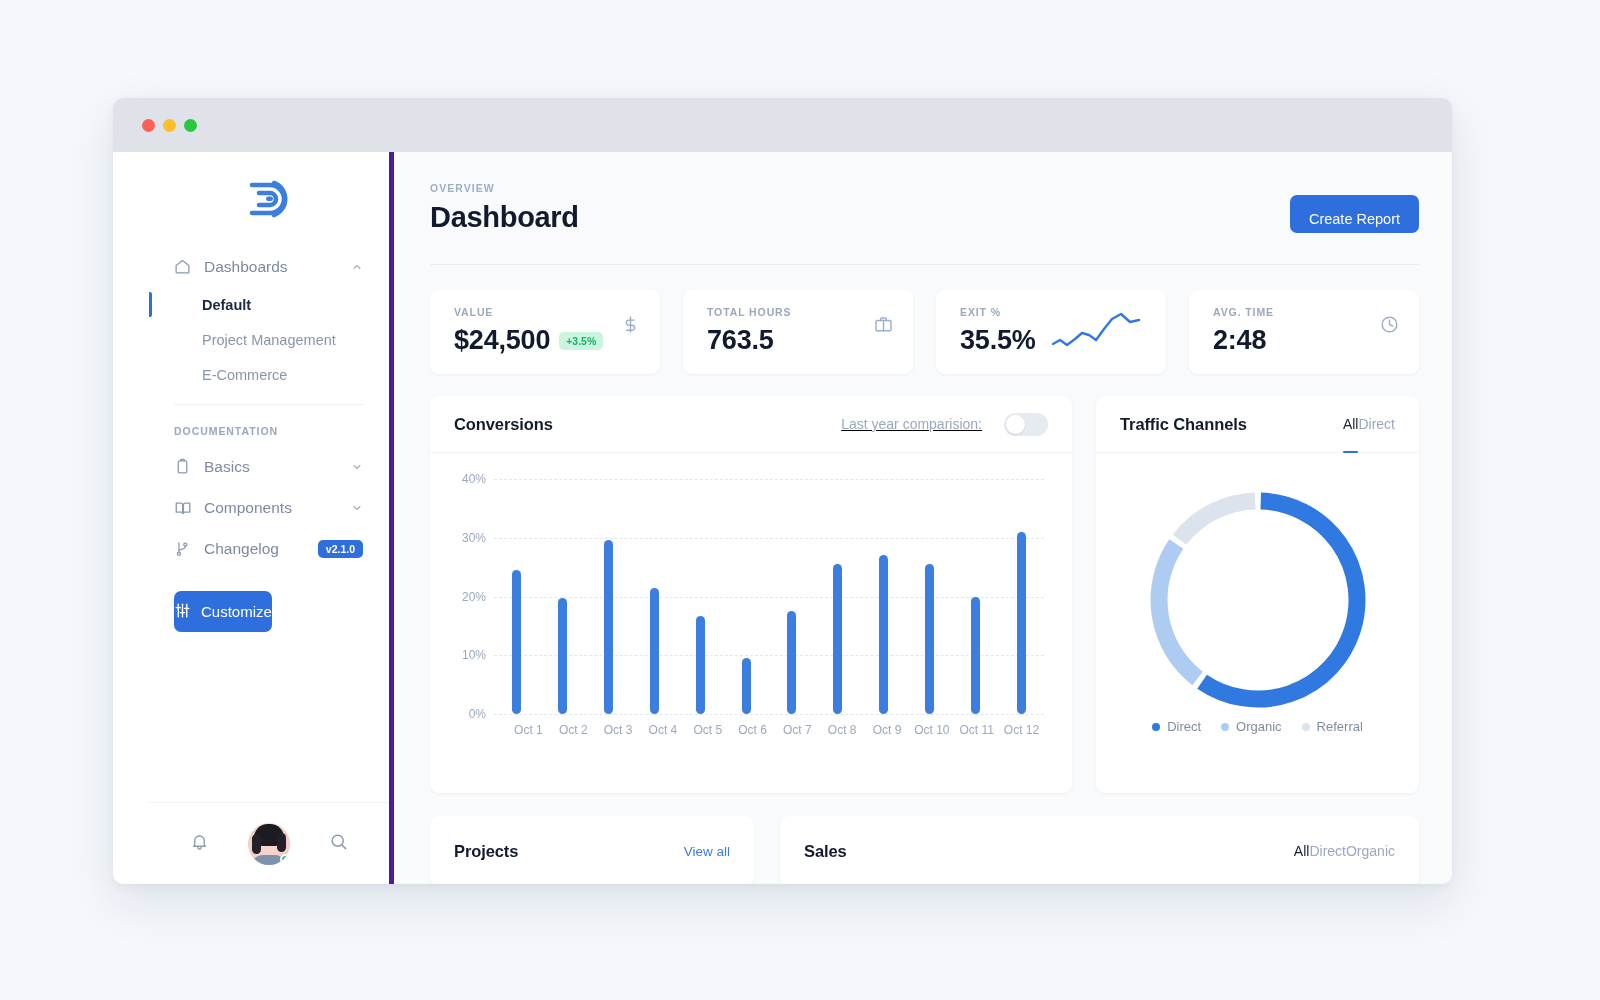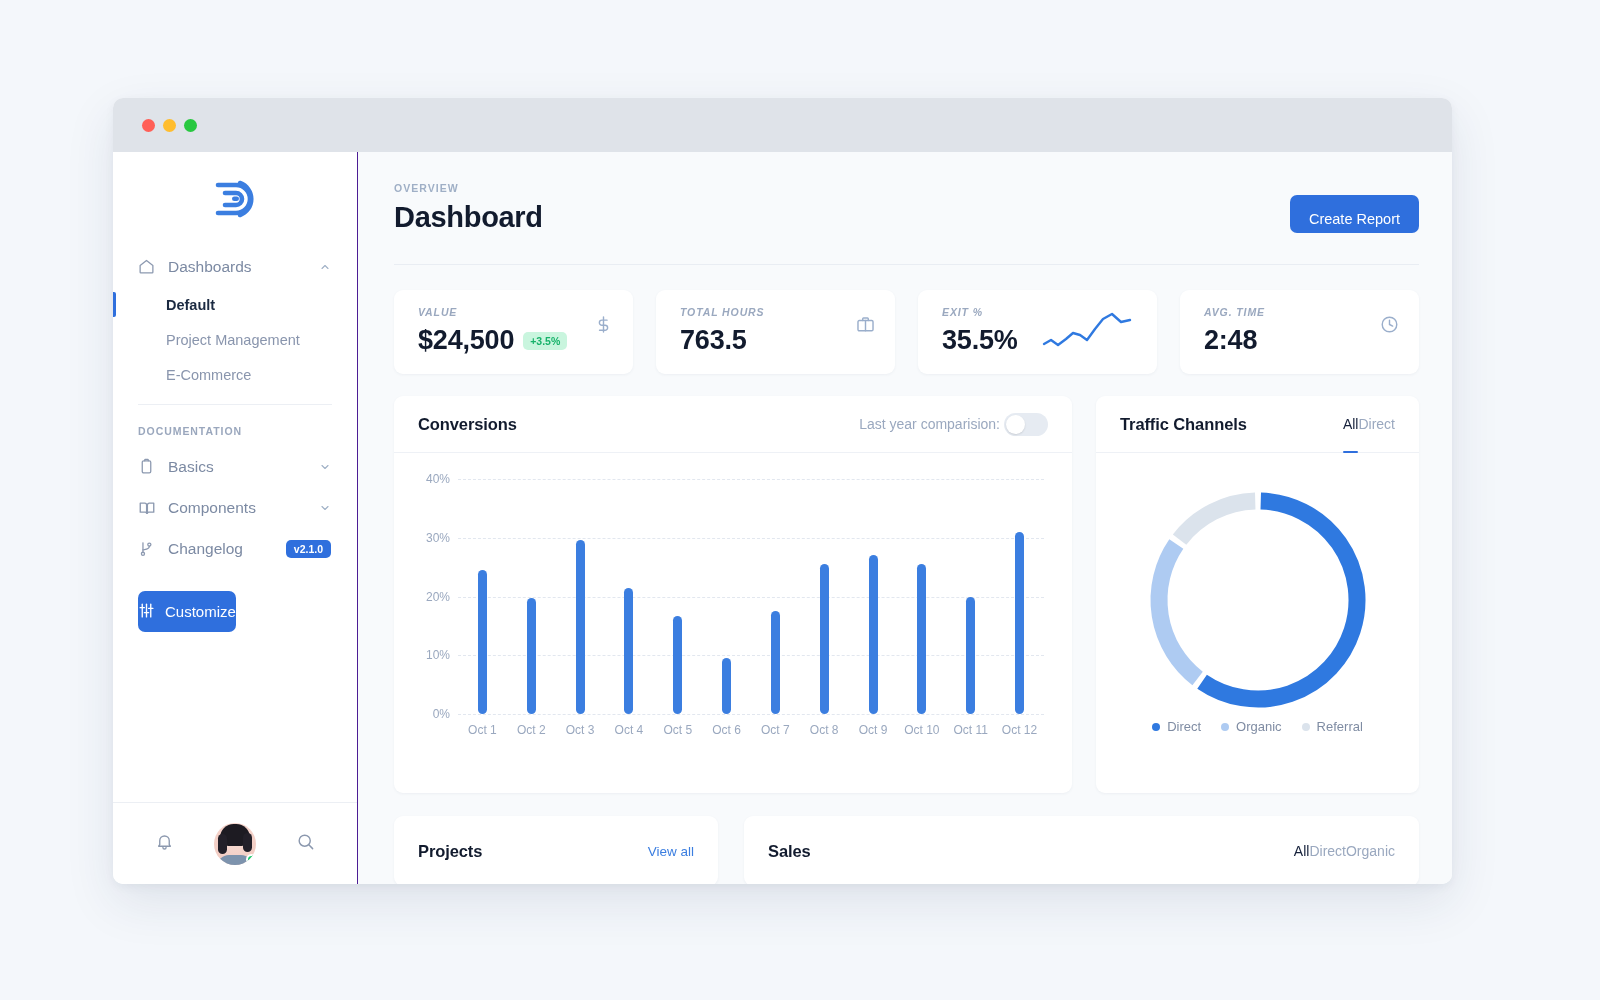--- a/index.html
+++ b/index.html
@@ -30,23 +30,24 @@
   .dot.red { background: #ff5f57; }
   .dot.yellow { background: #ffbd2e; }
   .dot.green { background: #28c840; }
 
   .body-row { display: flex; height: 732px; }
 
   
   .sidebar {
     width: 245px; flex: 0 0 245px;
     background: #ffffff;
-    border-right: 1px solid #4c1d95;
+    border-right: 5px solid #4c1d95;
     display: flex; flex-direction: column;
     position: relative;
+    margin-left: 36px;
   }
   .logo-wrap { height: 94px; display: flex; align-items: center; justify-content: center; }
 
   .nav { padding: 0 0 0 0; flex: 1 1 auto; }
   .nav-item {
     display: flex; align-items: center;
     height: 41px;
     padding: 0 26px 0 25px;
     color: #7c8aa3;
     font-size: 15.5px;
@@ -168,21 +169,21 @@
     flex: 1 1 0;
     background: #fff;
     border-radius: 9px;
     height: 84px;
     padding: 16px 20px 0 24px;
     box-shadow: 0 1px 3px rgba(30,50,90,0.055);
     display: flex; justify-content: space-between; align-items: flex-start;
   }
   .stat-label {
     font-size: 10.5px; font-weight: 700; letter-spacing: 0.085em;
-    color: #9aa8bf; text-transform: uppercase; font-style: italic;
+    color: #9aa8bf; text-transform: uppercase;
   }
   .stat-value-row { display: flex; align-items: center; gap: 9px; margin-top: 7px; }
   .stat-value { font-size: 27px; font-weight: 700; color: #121b2e; letter-spacing: -0.2px; }
   .delta {
     background: #c9f5de; color: #17b26a;
     font-size: 10.5px; font-weight: 700;
     padding: 3px 7px; border-radius: 5px;
   }
   .stat-ico { color: #9aaecb; margin-top: 9px; }
 
@@ -197,21 +198,21 @@
   .panel-traffic { flex: 0 0 323px; height: 397px; }
 
   .panel-head {
     height: 57px;
     padding: 0 24px;
     display: flex; align-items: center; justify-content: space-between;
     border-bottom: 1px solid #eef1f6;
   }
   .panel-title { font-size: 16.5px; font-weight: 700; color: #121b2e; letter-spacing: -0.1px; }
 
-  .toggle-row { display: flex; align-items: center; gap: 4px; }
+  .toggle-row { display: flex; align-items: center; gap: 22px; text-decoration: underline; }
   .toggle-label { font-size: 14px; color: #9aa8bf; }
   .toggle {
     width: 44px; height: 23px; border-radius: 12px;
     background: #e6ebf2; position: relative; cursor: pointer;
   }
   .toggle .knob {
     position: absolute; left: 2px; top: 2px;
     width: 19px; height: 19px; border-radius: 50%; background: #fff;
     box-shadow: 0 1px 2px rgba(0,0,0,0.12);
   }
@@ -238,21 +239,21 @@
     font-size: 12px; color: #9aa8bf; transform: translateY(-50%);
   }
   .plot { position: absolute; left: 46px; right: 8px; top: 0; height: 235px; }
   .gridline {
     position: absolute; left: 0; right: 0; height: 0;
     border-top: 1px dashed #e2e7ef;
   }
   .bars { position: absolute; left: 0; right: 0; bottom: 0; top: 0; display: flex; }
   .bar-col { flex: 1 1 0; position: relative; display: flex; justify-content: center; align-items: flex-end; }
   .bar { width: 9px; background: #3b7ee0; border-radius: 5px; }
-  .xlabels { position: absolute; left: 46px; right: 8px; top: 244px; display: flex; }
+  .xlabels { position: absolute; left: 58px; right: 8px; top: 244px; display: flex; }
   .xlab { flex: 1 1 0; text-align: center; font-size: 12px; color: #9aa8bf; }
 
   
   .donut-wrap {
     height: 280px; display: flex; align-items: center; justify-content: center;
     padding-top: 14px;
   }
   .legend { display: flex; justify-content: center; gap: 20px; margin-top: -14px; }
   .legend-item { display: flex; align-items: center; gap: 7px; font-size: 13px; color: #7f8ca3; }
   .legend-dot { width: 8px; height: 8px; border-radius: 50%; }

